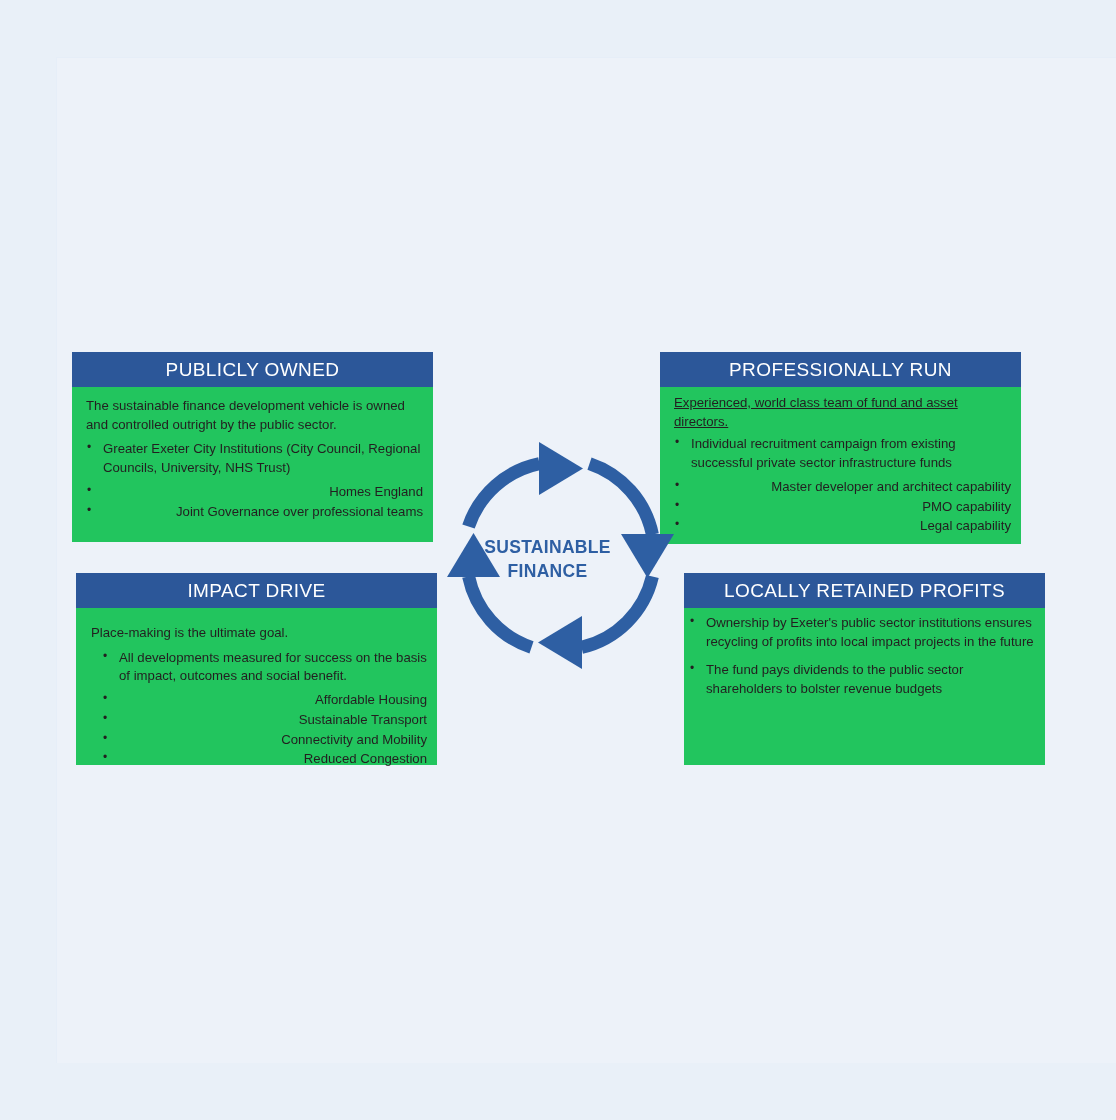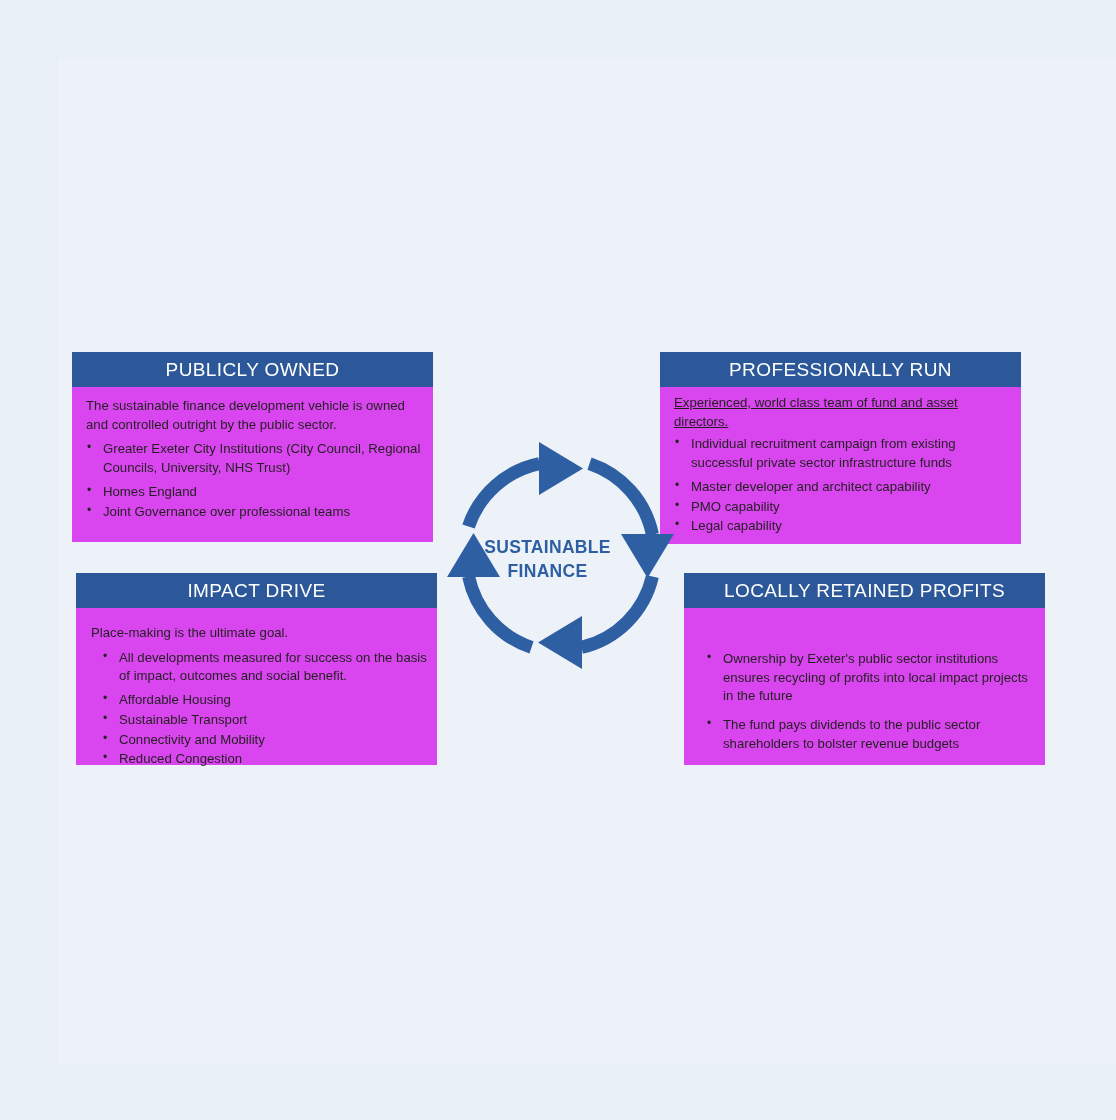--- a/index.html
+++ b/index.html
@@ -30,21 +30,21 @@
     width: 1060px;
     height: 1006px;
     background: #edf2f9;
     border-left: 1px solid #e6eef8;
     border-top: 1px solid #e6eef8;
     box-sizing: border-box;
   }
 
   .panel {
     position: absolute;
-    background: #d946ef;
+    background: #22c55e;
     box-sizing: border-box;
   }
 
   .panel-header {
     background: #2c5799;
     color: #ffffff;
     height: 35px;
     line-height: 35px;
     text-align: center;
     font-size: 19px;
@@ -79,40 +79,41 @@
   ul.bullets li::before {
     content: "\2022";
     position: absolute;
     left: -16px;
     top: -1px;
     font-size: 12px;
     color: #231f20;
   }
   ul.bullets li.tight {
     margin-bottom: 1px;
+    text-align: right;
   }
 
   
   #panel-publicly-owned {
     left: 72px; top: 352px; width: 361px; height: 190px;
   }
   #panel-professionally-run {
     left: 660px; top: 352px; width: 361px; height: 192px;
   }
   #panel-impact-drive {
     left: 76px; top: 573px; width: 361px; height: 192px;
   }
   #panel-locally-retained-profits {
     left: 684px; top: 573px; width: 361px; height: 192px;
   }
 
   #panel-professionally-run .lead { padding-top: 7px; text-decoration: underline; }
   #panel-professionally-run ul.bullets { padding-left: 31px; }
   #panel-locally-retained-profits .lead { padding-top: 18px; }
-  #panel-locally-retained-profits ul.bullets { padding-left: 39px; padding-top: 6px; margin-top: 36px; }
+  #panel-locally-retained-profits ul.bullets { padding-left: 22px; padding-top: 6px; }
   #panel-locally-retained-profits ul.bullets li { margin-bottom: 10px; }
   #panel-impact-drive .lead { padding-top: 16px; padding-left: 15px; }
   #panel-impact-drive ul.bullets { padding-left: 43px; padding-top: 4px; }
   #panel-publicly-owned ul.bullets { padding-left: 31px; padding-top: 4px; }
 
   
   #cycle {
     position: absolute;
     left: 443px;
     top: 438px;

